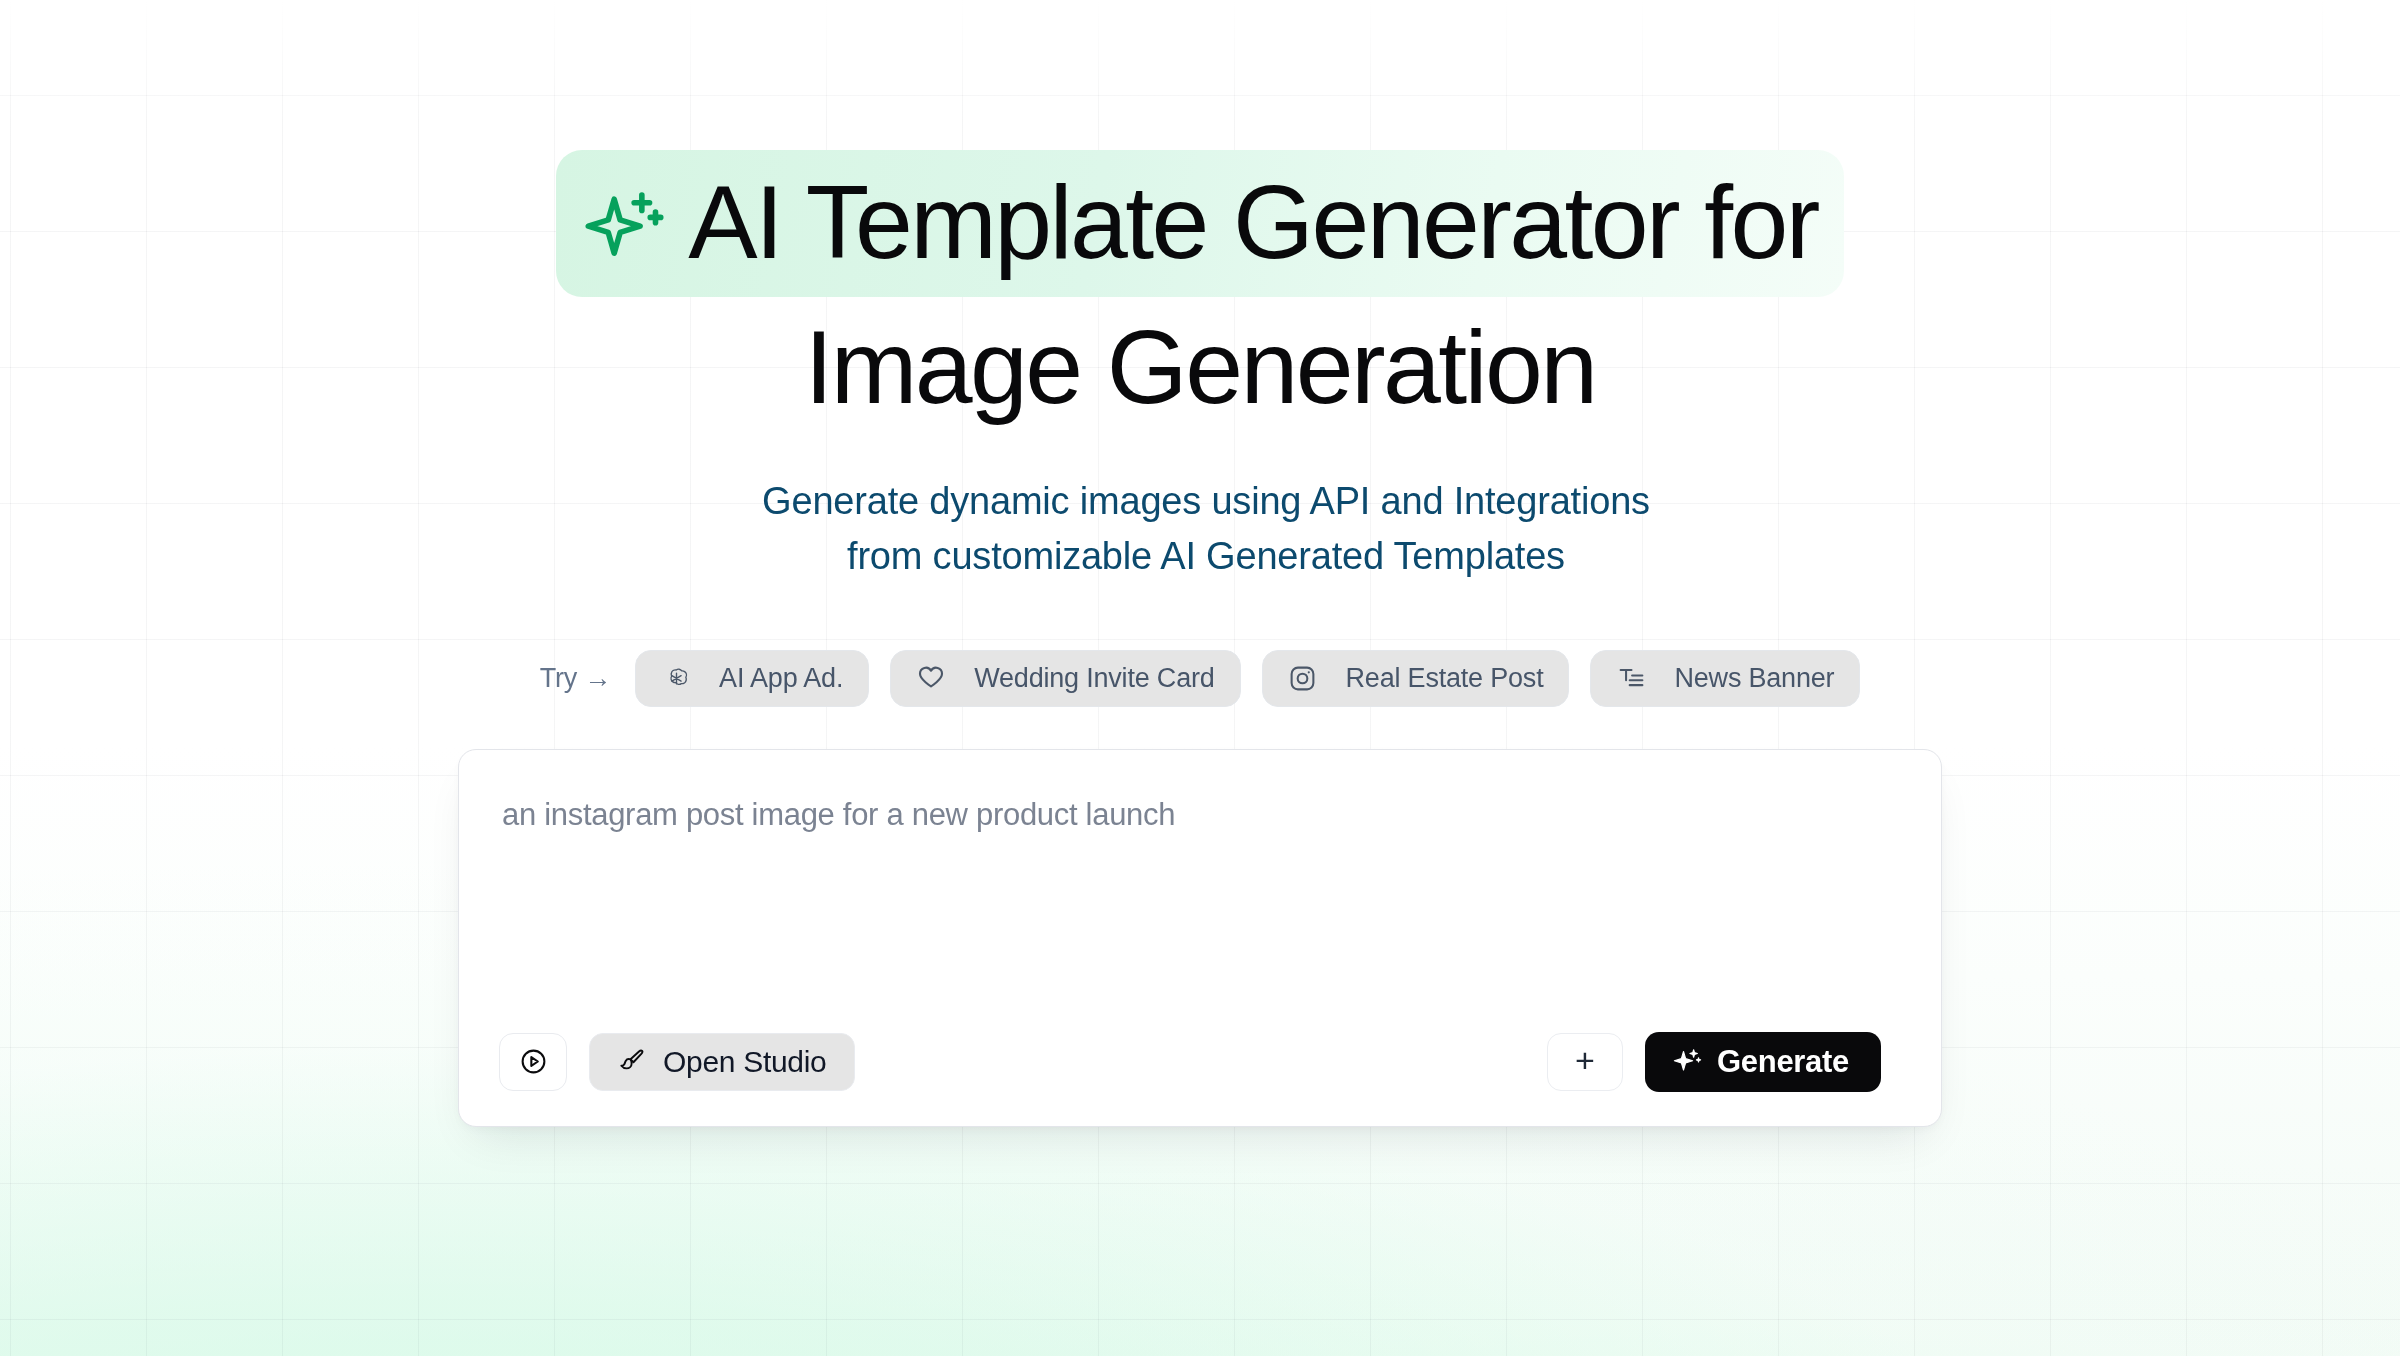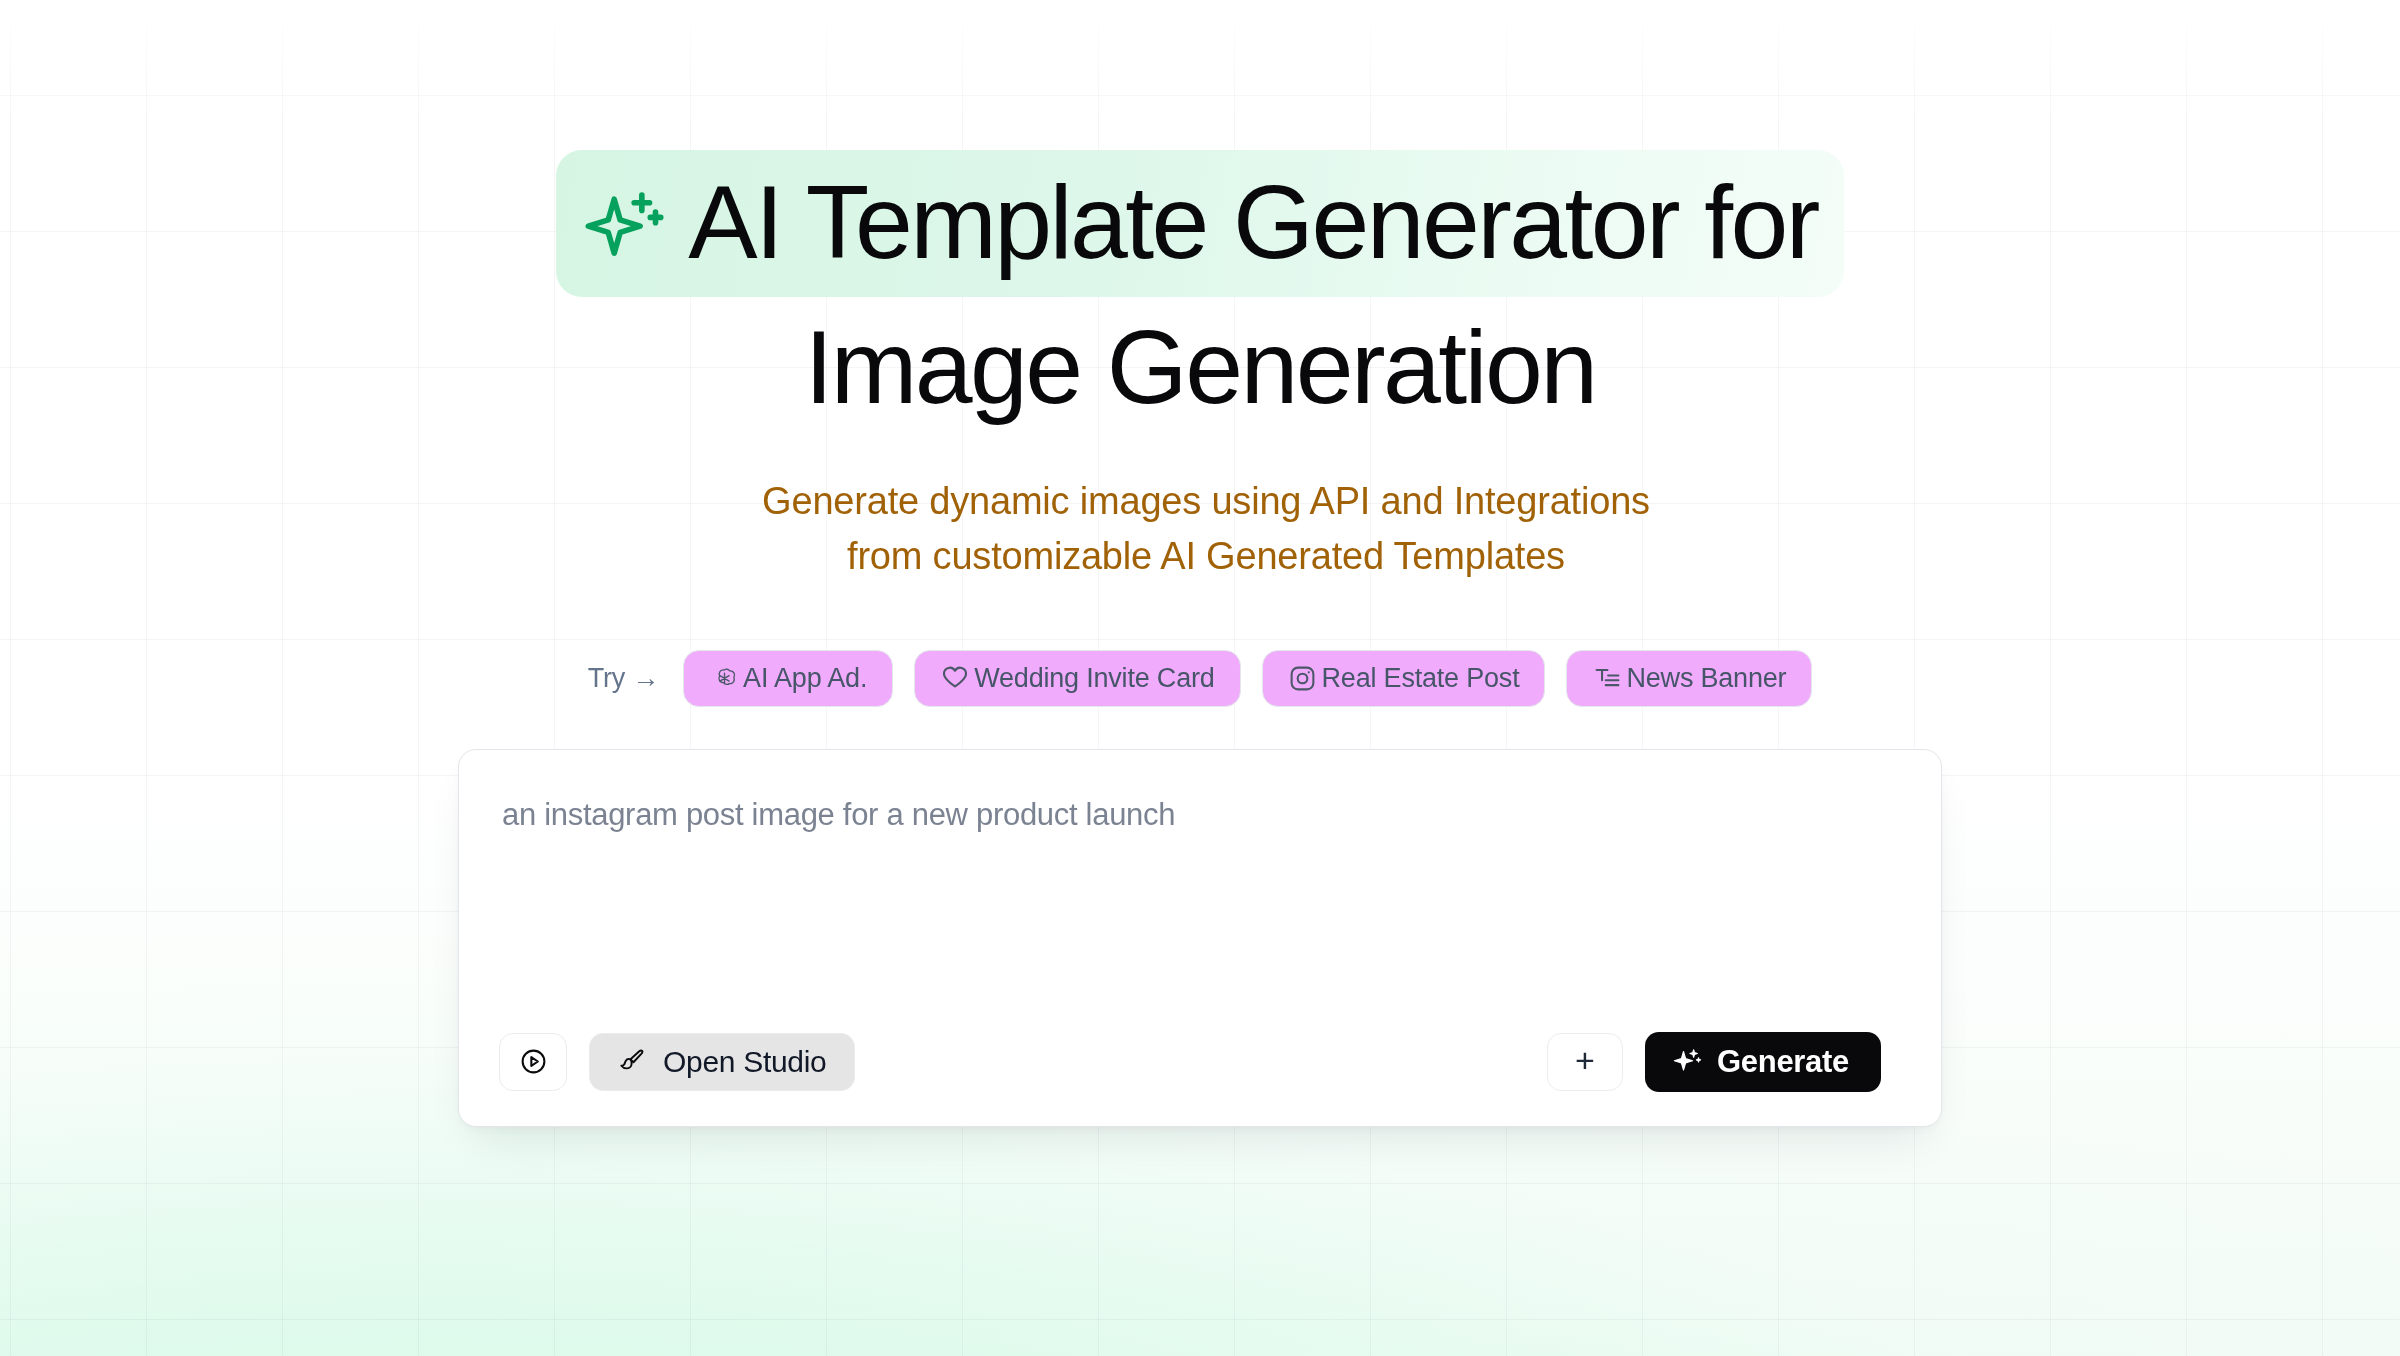--- a/index.html
+++ b/index.html
@@ -95,21 +95,21 @@
 
   .title-line-2 {
     display: block;
     margin-top: 8px;
   }
 
   .hero-sub {
     margin-top: 44px;
     font-size: 38px;
     line-height: 1.45;
-    color: #a16207;
+    color: #0c4a6e;
     font-weight: 400;
     letter-spacing: -0.2px;
     padding-left: 12px;
   }
   .hero-sub span { display: block; }
 
   
   .chips-row {
     margin-top: 66px;
     display: flex;
@@ -121,26 +121,26 @@
     font-size: 27px;
     color: #64748b;
     letter-spacing: -0.2px;
     white-space: nowrap;
     margin-right: 3px;
   }
 
   .chip {
     display: inline-flex;
     align-items: center;
-    gap: 4px;
+    gap: 28px;
     height: 57px;
     padding: 0 25px;
     border: 1px solid #e4e7eb;
     border-radius: 16px;
-    background: #f0abfc;
+    background: #e5e5e5;
     color: #475569;
     font-size: 27px;
     letter-spacing: -0.2px;
     white-space: nowrap;
     cursor: pointer;
     font-family: inherit;
   }
 
   .chip-icon {
     display: inline-flex;

